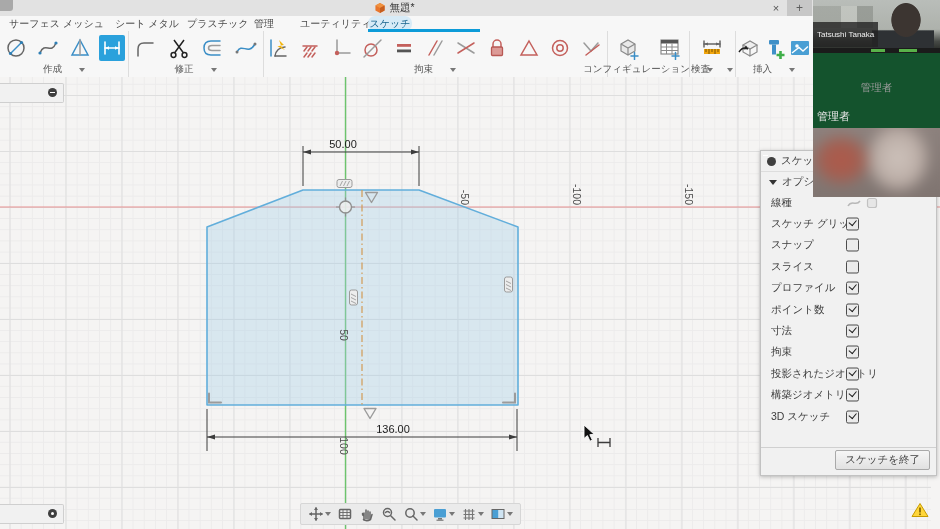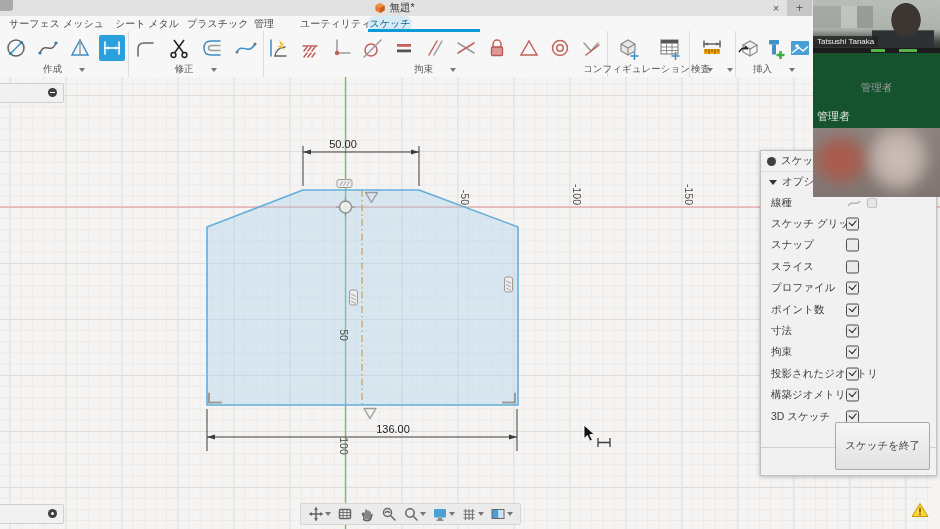--- a/index.html
+++ b/index.html
@@ -53,28 +53,28 @@
   
   .palette{position:absolute;left:760px;top:150px;width:175px;height:324px;background:#f1f1f1;border:1px solid #c2c2c2;box-shadow:0 1px 4px rgba(0,0,0,.25);z-index:3;font-size:10.5px;color:#3d3d3d;}
   .ptitle{display:flex;align-items:center;gap:5px;height:20px;padding-left:6px;border-bottom:1px solid #ddd;white-space:nowrap;overflow:hidden;}
   .psec{display:flex;align-items:center;gap:5px;height:20px;padding-left:8px;}
   .tri-down{width:0;height:0;border-left:4px solid transparent;border-right:4px solid transparent;border-top:5px solid #333;}
   .prow{position:relative;height:21.4px;display:flex;align-items:center;padding-left:10px;}
   .prow .ctrl{position:absolute;left:85px;top:50%;transform:translateY(-50%);display:flex;align-items:center;gap:4px;}
   .cb{width:11px;height:11px;border:1.5px solid #4c4c4c;background:#ebebeb;border-radius:2px;position:relative;}
   .cb[data-checked="true"]::after{content:"";position:absolute;left:1.5px;top:1px;width:6px;height:3.5px;border-left:1.7px solid #1c1c1c;border-bottom:1.7px solid #1c1c1c;transform:rotate(-50deg);}
   .pfooter{position:absolute;left:0;bottom:0;width:100%;height:27px;border-top:1px solid #d0d0d0;}
-  .finish-btn{position:absolute;right:6px;bottom:5px;padding:16px 9px;font-size:10.5px;color:#444;background:linear-gradient(#f6f6f6,#e1e1e1);border:1px solid #a9a9a9;border-radius:2px;}
+  .finish-btn{position:absolute;right:6px;bottom:5px;padding:2px 9px;font-size:10.5px;color:#444;background:linear-gradient(#f6f6f6,#e1e1e1);border:1px solid #a9a9a9;border-radius:2px;}
   
   .webcams{position:absolute;left:813px;top:0;width:127px;z-index:4;background:#000;}
   .vtile{position:relative;width:127px;overflow:hidden;}
   .v1{height:53px;background:linear-gradient(180deg,#b9bdb9 0%,#aeb2ac 55%,#474a46 78%,#20221f 100%);}
   .v1 .person{position:absolute;right:6px;top:2px;width:62px;height:50px;background:radial-gradient(ellipse 26px 30px at 34px 18px,#3c3531 55%,transparent 58%),radial-gradient(ellipse 18px 12px at 34px 26px,#c8a58e 50%,transparent 55%),linear-gradient(180deg,transparent 55%,#2e3134 58%);}
   .v1 .shelf{position:absolute;left:0;top:6px;width:60px;height:22px;background:linear-gradient(90deg,#9ea29c 0 28px,#c6c9c3 28px 44px,#8d918b 44px);opacity:.7;}
-  .namechip{position:absolute;left:0;bottom:6px;background:rgba(35,35,35,.8);color:#efefef;font-size:8px;padding:1px 4px;white-space:nowrap;}
+  .namechip{position:absolute;left:0;bottom:6px;background:rgba(35,35,35,.8);color:#efefef;font-size:8px;padding:8px 4px;white-space:nowrap;}
   .v1 .meter{position:absolute;left:0;bottom:0;width:100%;height:5px;background:#1b1b1b;}
   .v1 .meter i{position:absolute;top:1px;height:3px;background:#59b24a;}
   .v2{height:75px;background:#14532d;}
   .v2 .centername{position:absolute;left:0;top:28px;width:100%;text-align:center;color:#9a9a9a;font-size:10.5px;}
   .v2 .cornername{position:absolute;left:4px;bottom:4px;color:#e8e8e8;font-size:11px;}
   .v3{height:69px;background:#9b8d88;}
   .v3 .blur{position:absolute;left:-10px;top:-10px;width:150px;height:90px;filter:blur(7px);
     background:radial-gradient(ellipse 38px 34px at 38px 42px,#b05848 0%,#a06154 60%,transparent 75%),
                radial-gradient(ellipse 40px 44px at 95px 40px,#cfc4bd 0%,#b8aaa3 65%,transparent 80%),
                linear-gradient(180deg,#8e837f,#7d726e);}

